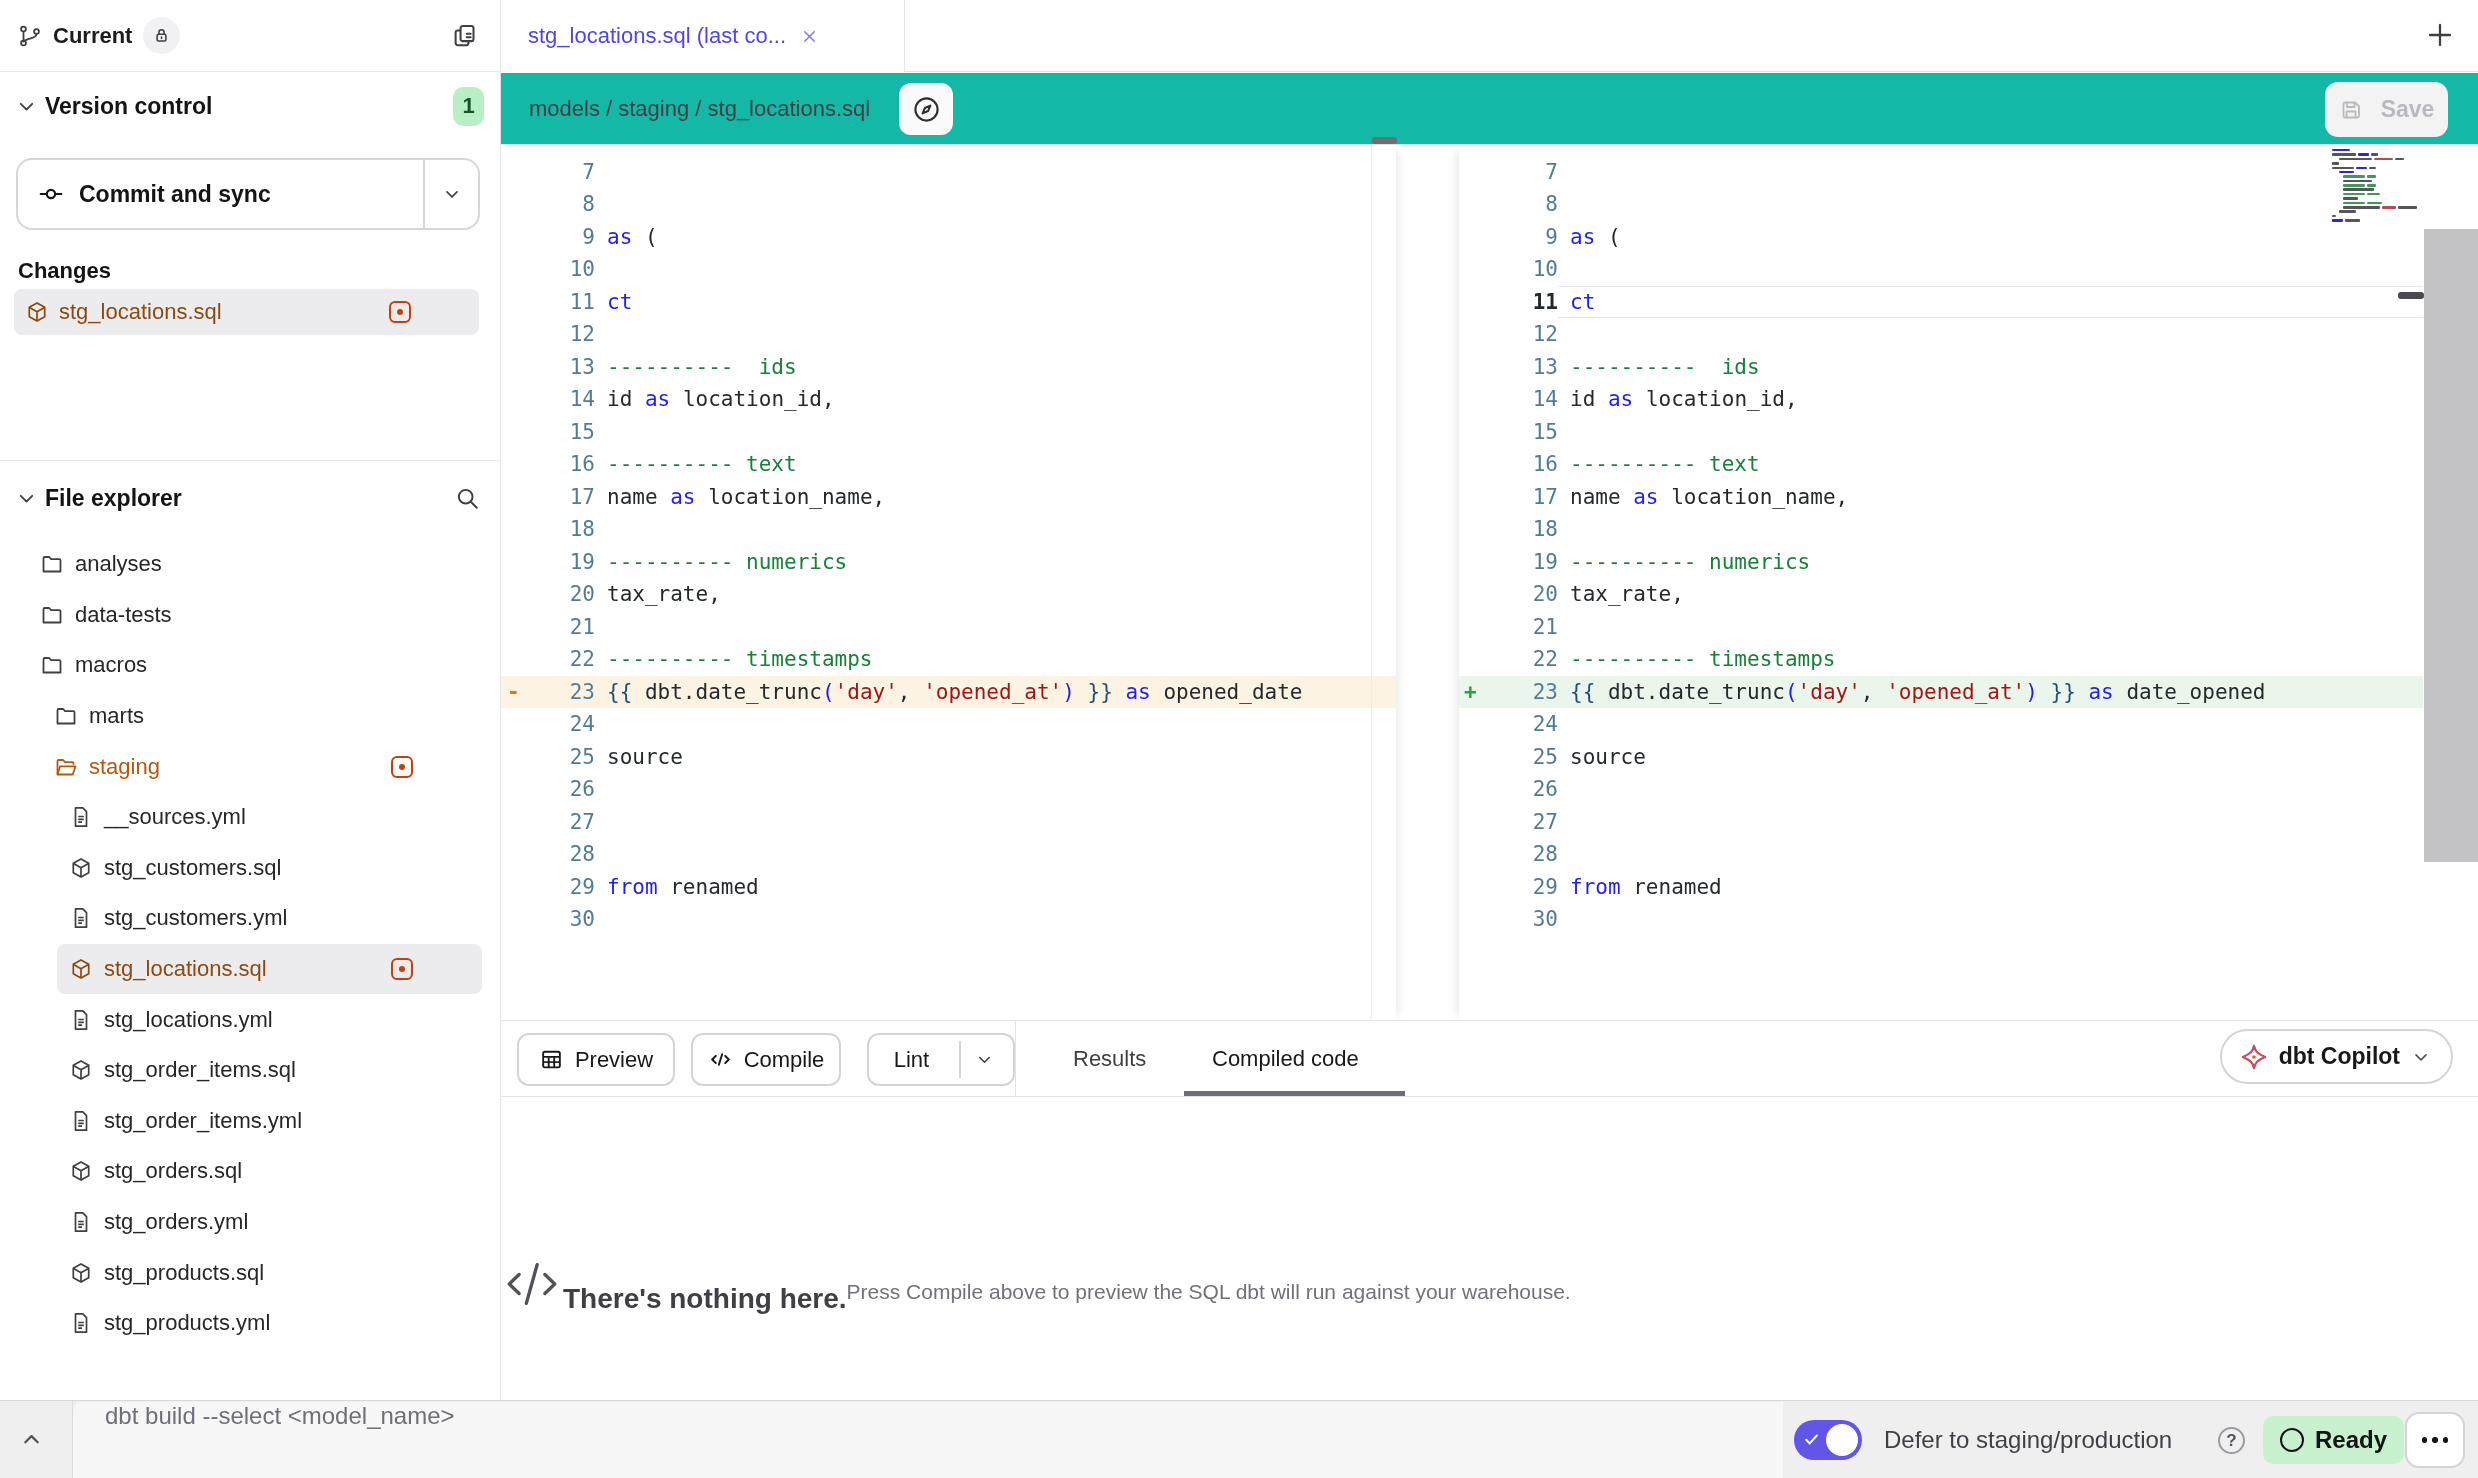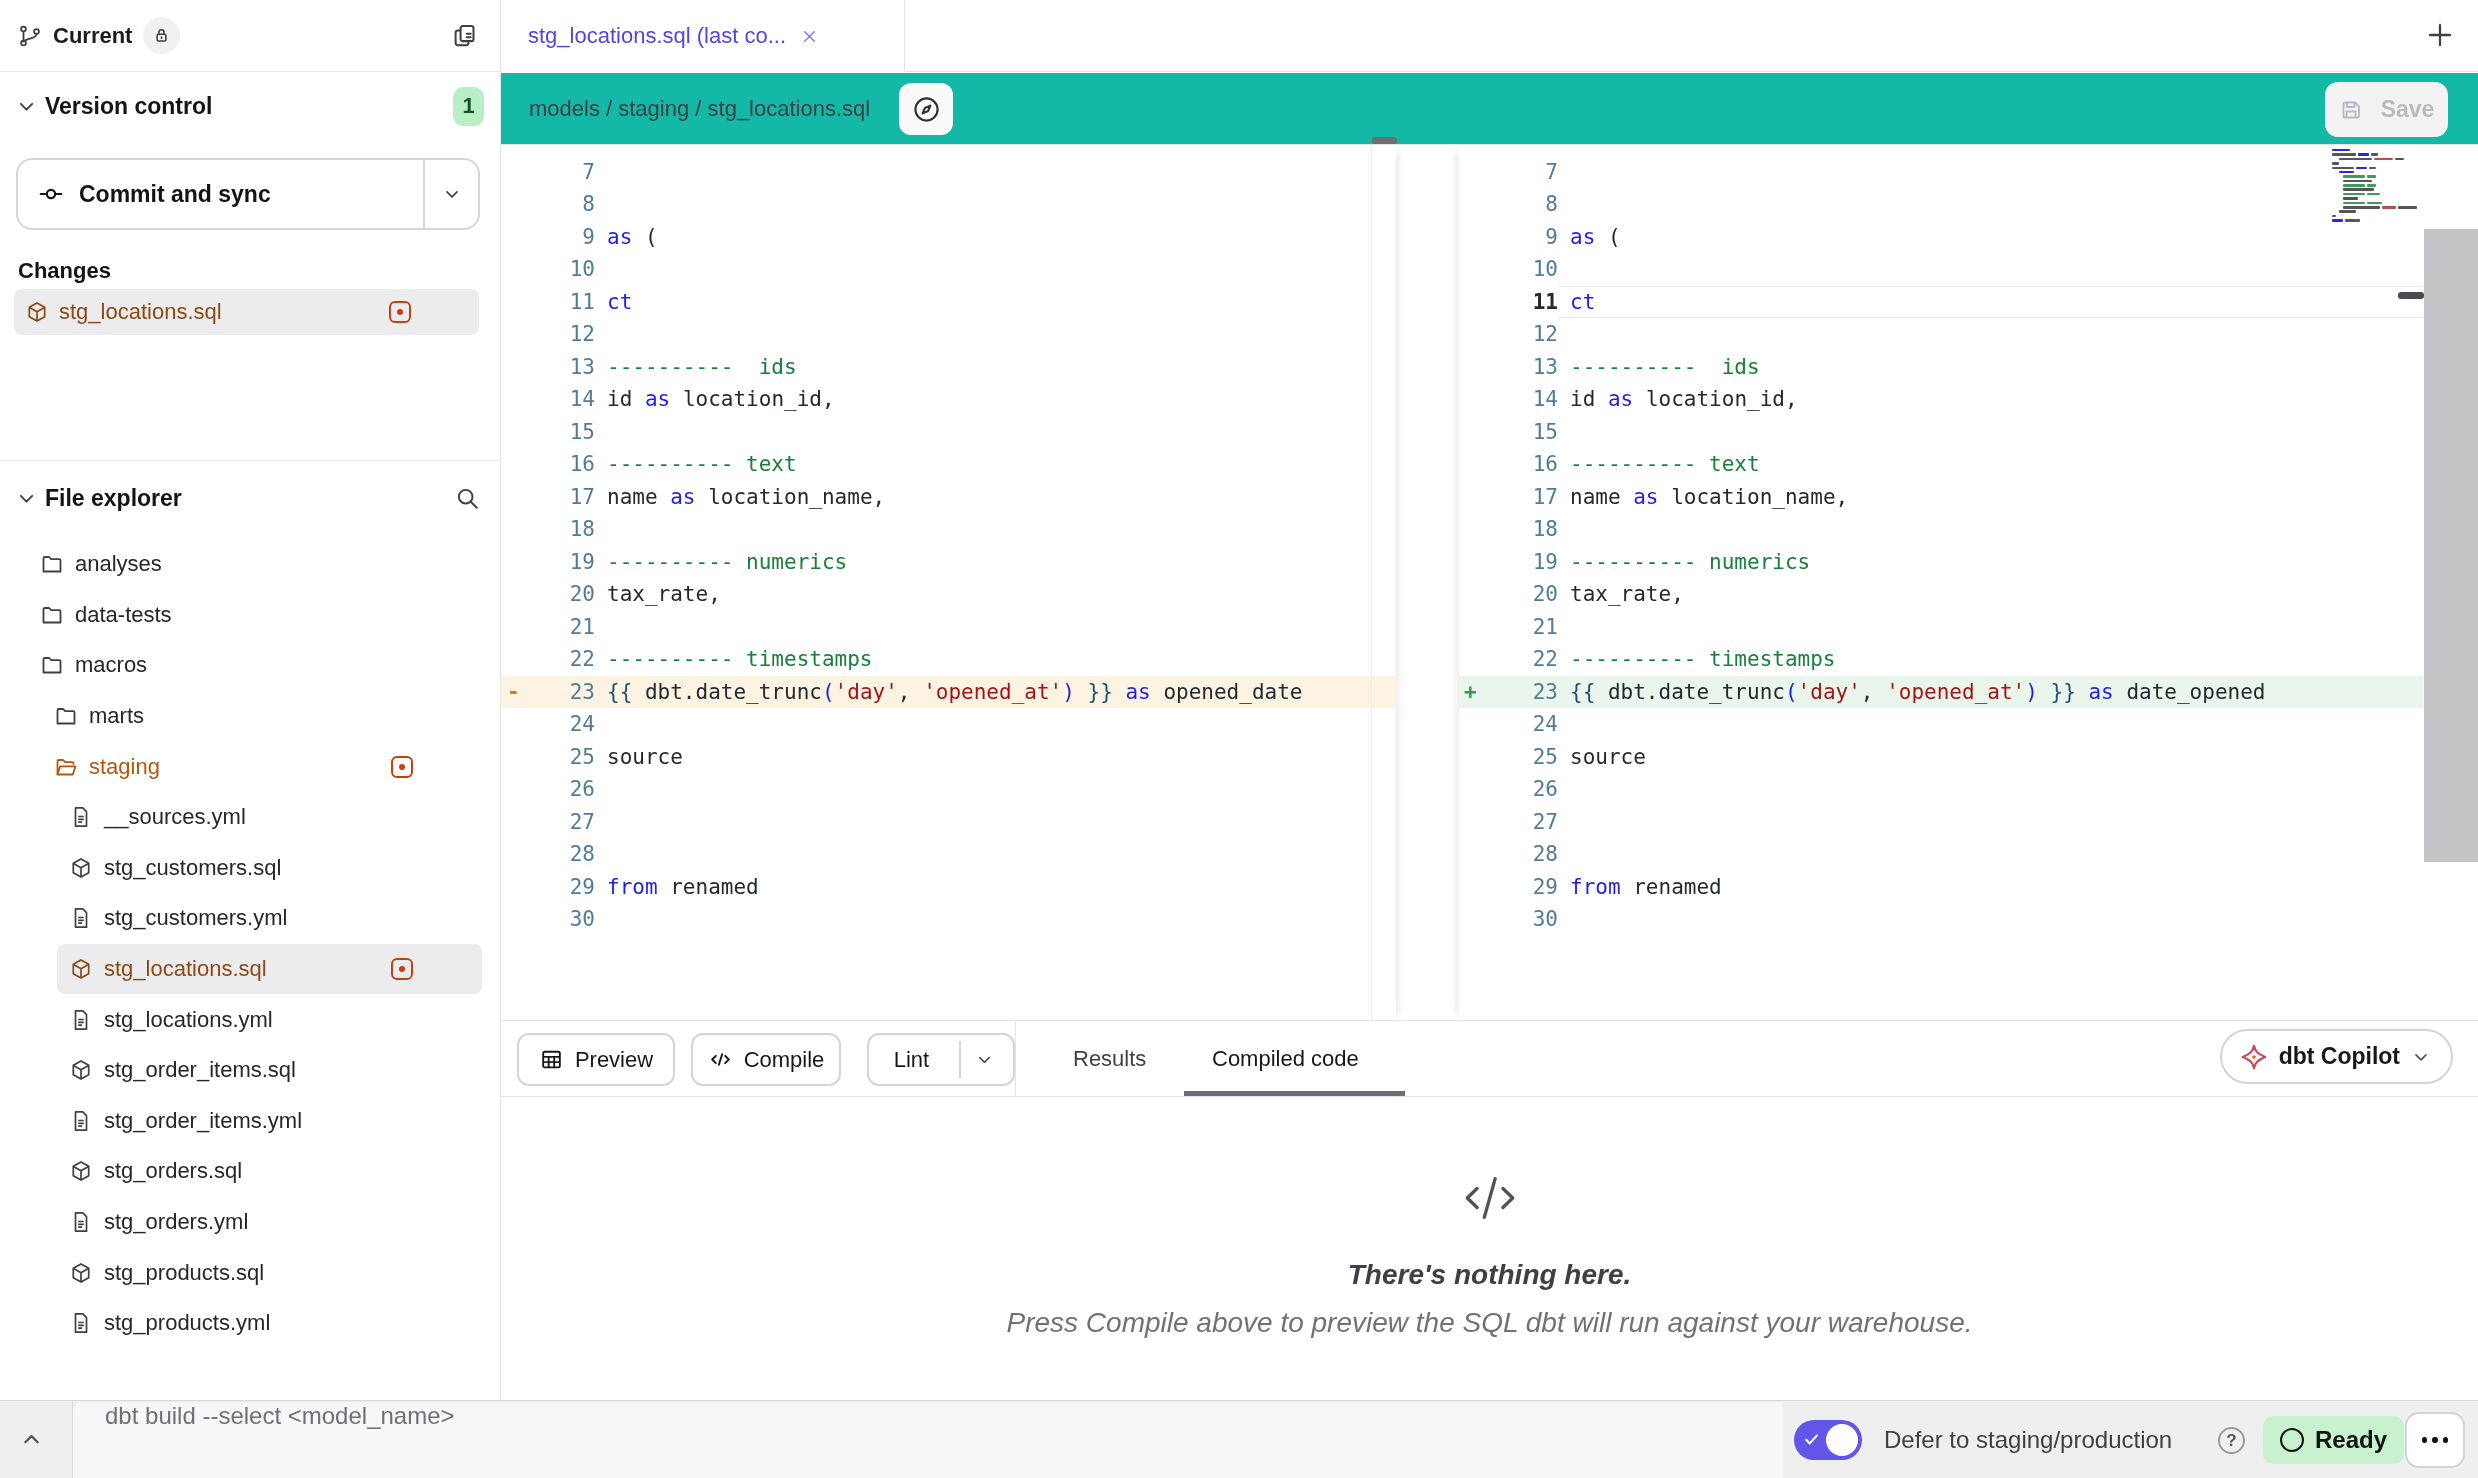--- a/index.html
+++ b/index.html
@@ -101,24 +101,24 @@
   .lint-main { flex:1; text-align:center; }
   .lint-caret { width:48px; align-self:stretch; border-left:2px solid #d4d4d8; display:flex; align-items:center; justify-content:center; color:#3f3f46; }
   .tool-div { position:absolute; left:514px; top:0; bottom:0; width:1px; background:#e4e4e7; }
   .panel-tab { position:absolute; top:0; height:75px; display:flex; align-items:center; font-size:22px; cursor:pointer; color:#3f3f46; }
   #ptab-results { left:572px; }
   #ptab-compiled { left:711px; color:#18181b; font-weight:500; }
   .tab-underline { position:absolute; left:683px; bottom:0; width:221px; height:5px; background:#6e6e78; }
   .copilot-btn { position:absolute; right:25px; top:8px; height:55px; border:2px solid #d4d4d8; border-radius:28px; background:#fff; display:flex; align-items:center; gap:11px; padding:0 20px 0 18px; font-size:23px; font-weight:600; color:#18181b; cursor:pointer; }
 
   
-  #emptypanel { left:501px; right:0; top:1097px; height:303px; background:#fff; display:flex; flex-direction:column; align-items:center; padding-top:70px;font-style:italic; }
+  #emptypanel { left:501px; right:0; top:1097px; height:303px; background:#fff; display:flex; align-items:center; padding-top:70px; }
   .empty-icon { color:#52525b; }
   .empty-title { margin-top:30px; font-size:28px; font-weight:700; color:#3f3f46; }
-  .empty-sub { margin-top:16px; font-size:28px; color:#71717a; }
+  .empty-sub { margin-top:16px; font-size:21px; color:#71717a; }
 
   
   #statusbar { left:0; right:0; top:1400px; height:78px; background:#efeff0; border-top:1px solid #d8d8da; }
   .sb-caret { position:absolute; left:18px; top:25px; color:#52525b; cursor:pointer; }
   .sb-vdiv { position:absolute; left:72px; top:0; bottom:0; width:1px; background:#dcdcde; }
   .cmd-input { position:absolute; left:73px; top:1px; width:1710px; bottom:0; background:#f7f7f8; border-top-left-radius:10px; display:flex; align-items:flex-start; padding-left:32px; font-size:24px; color:#6f6f78; cursor:text; }
   .toggle { position:absolute; left:1794px; top:19px; width:68px; height:40px; border-radius:20px; background:var(--toggle_purple,#6156e8); cursor:pointer; }
   .toggle .check { position:absolute; left:9px; top:11px; color:#fff; }
   .toggle .knob { position:absolute; right:4px; top:4px; width:32px; height:32px; border-radius:50%; background:#fff; }
   .defer-label { position:absolute; left:1884px; top:0; height:78px; display:flex; align-items:center; font-size:24px; font-weight:500; color:#3f3f46; }

